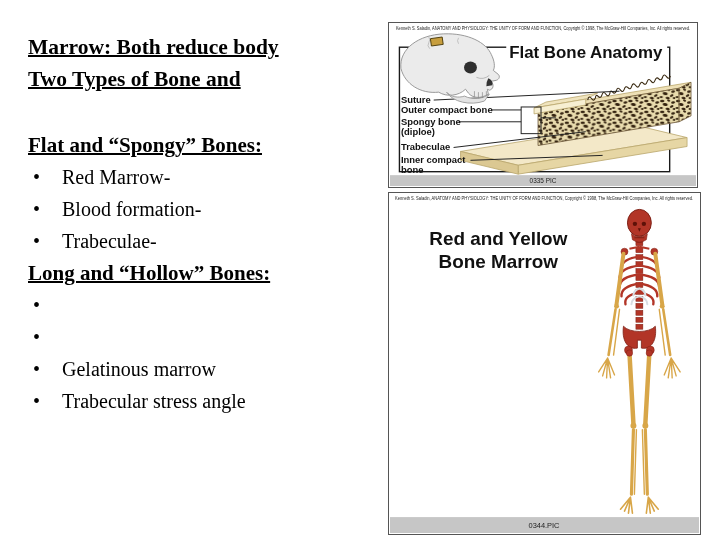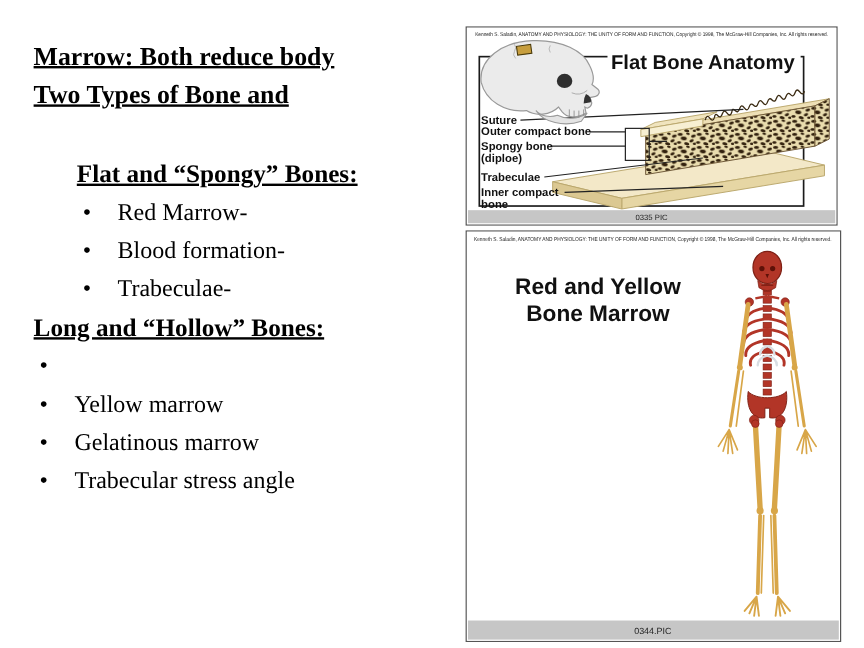--- a/index.html
+++ b/index.html
@@ -4,21 +4,21 @@
 <style>
   html,body{margin:0;padding:0;}
   body{
     width:720px;height:540px;position:relative;overflow:hidden;
     background:#ffffff;font-family:"Liberation Serif",serif;color:#000;
   }
   
   .text-col{position:absolute;left:28px;top:31px;width:345px;}
   .slide-title{font-size:21.5px;font-weight:bold;line-height:32px;}
   .slide-title .line{text-decoration:underline;text-decoration-thickness:1.5px;}
-  .section1{margin-top:34px;margin-left:36px;}
+  .section1{margin-top:34px;}
   .sec-heading{
     font-size:21px;font-weight:bold;line-height:32px;
     text-decoration:underline;text-decoration-thickness:1.5px;
   }
   .bullet-row{display:flex;font-size:20px;line-height:32px;}
   .bullet-marker{flex:0 0 34px;padding-left:5px;box-sizing:border-box;}
   .footer-note{
     margin-top:27px;font-size:20.5px;font-weight:bold;font-style:italic;
     line-height:32px;white-space:pre-wrap;
   }
@@ -55,21 +55,20 @@
     </div>
   </div>
 
   <div>
     <div class="sec-heading">Long and “Hollow” Bones:</div>
     <div class="bullet-row">
       <span class="bullet-marker">•</span>
     </div>
     <div class="bullet-row">
       <span class="bullet-marker">•</span>
-      <span>Yellow marrow</span>
     </div>
     <div class="bullet-row">
       <span class="bullet-marker">•</span>
       <span>Gelatinous marrow</span>
     </div>
     <div class="bullet-row">
       <span class="bullet-marker">•</span>
       <span>Trabecular stress angle</span>
     </div>
   </div>

